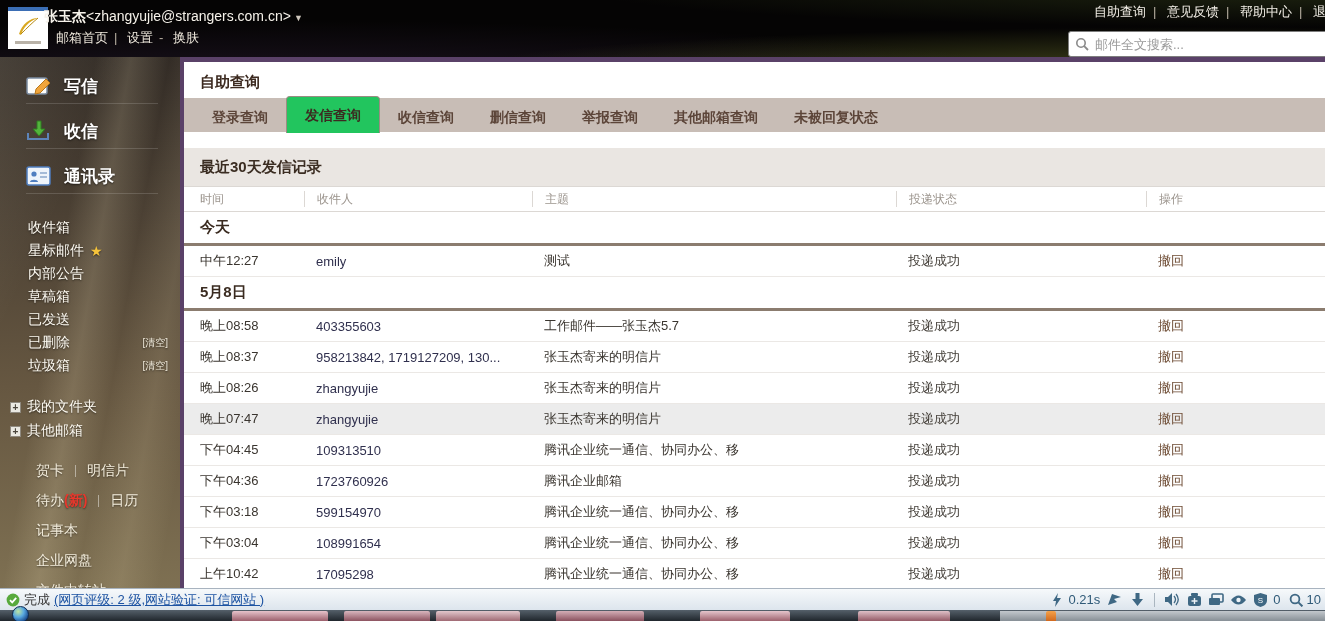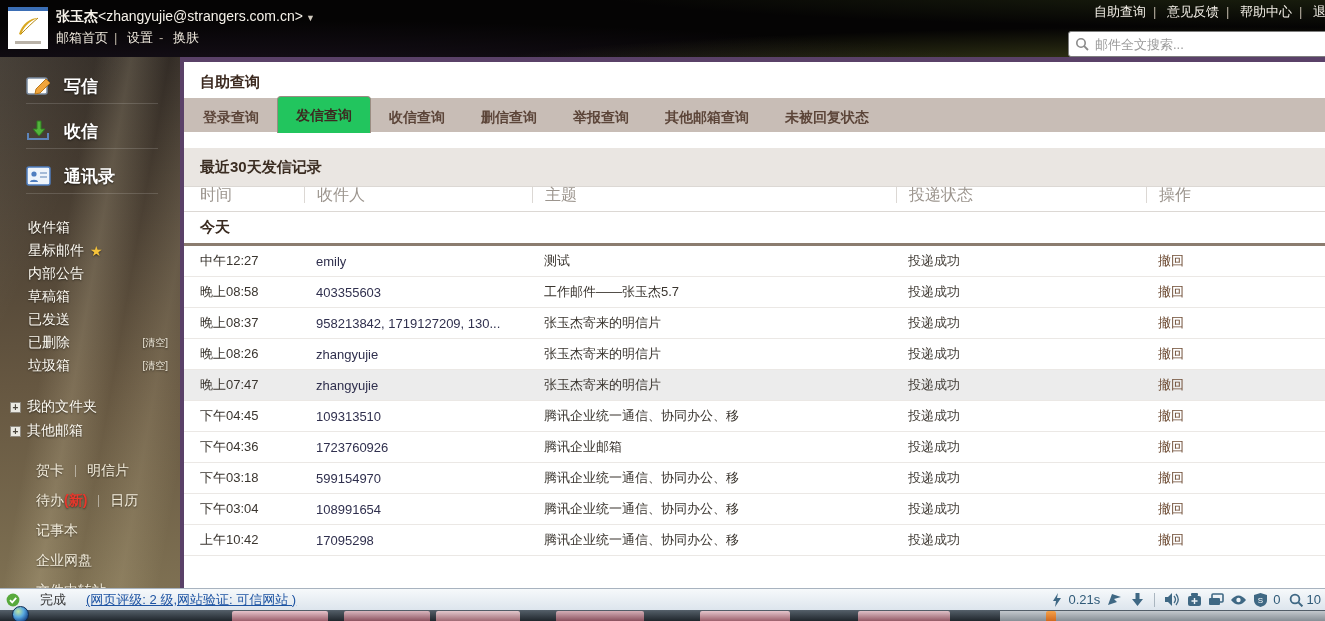--- a/index.html
+++ b/index.html
@@ -16,21 +16,21 @@
       radial-gradient(ellipse at 100% -20%, rgba(80,100,40,0.35), transparent 40%),
       radial-gradient(ellipse at 20% 160%, rgba(90,60,110,0.30), transparent 55%),
       #050404;
   }
   .logo{
     position:absolute;left:8px;top:7px;width:40px;height:42px;background:#fff;
     border-top:4px solid #3b6eb5;box-sizing:border-box;
     display:flex;flex-direction:column;align-items:center;justify-content:center;
   }
   .logo .sub{width:26px;height:3px;background:#b9b2a8;margin-top:3px;}
-  .user-line{position:absolute;left:56px;top:8px;font-size:14px;color:#f6f2ea;white-space:nowrap;}
+  .user-line{position:absolute;left:44px;top:8px;font-size:14px;color:#f6f2ea;white-space:nowrap;}
   .user-line b{font-weight:bold;}
   .dd{font-size:9px;color:#cfc8bd;margin-left:3px;cursor:pointer;}
   .nav-line{position:absolute;left:56px;top:29px;font-size:13px;color:#efe9dd;}
   .nav-line a{color:#efe9dd;text-decoration:none;cursor:pointer;}
   .nav-line .sp{color:#b9b0a2;margin:0 6px;}
   .quick{position:absolute;top:3px;right:-14px;font-size:13px;color:#f2eee6;white-space:nowrap;}
   .quick .ql{color:#f2eee6;text-decoration:none;cursor:pointer;}
   .quick .sp{color:#b9b0a2;margin:0 7px;}
   .searchbox{
     position:absolute;left:1068px;top:31px;width:272px;height:26px;background:#fff;
@@ -74,31 +74,31 @@
   .srow .badge{color:#e8372c;font-weight:bold;}
   .srow .bwrap{display:flex;align-items:center;}
   .srow .vsep{display:inline-block;width:1px;height:12px;background:rgba(255,255,255,0.45);margin:0 11px;}
   .srow.gap{margin-top:6px;}
   
   .main{
     position:absolute;left:180px;top:57px;width:1145px;height:531px;box-sizing:border-box;
     background:#fff;border-left:4px solid #5a4168;border-top:5px solid #5a4168;
   }
   .page-title{height:36px;line-height:40px;padding-left:16px;font-size:15px;font-weight:bold;color:#3c2a20;}
-  .tabbar{height:34px;background:#c8bdb6;padding-left:1px;display:flex;align-items:flex-end;position:relative;}
+  .tabbar{height:34px;background:#c8bdb6;padding-left:10px;display:flex;align-items:flex-end;position:relative;}
   .tab{height:30px;line-height:30px;padding:0 18px;font-size:14px;font-weight:bold;color:#5c4539;cursor:pointer;}
   .tab.active{
     background:#22c55e;border:1px solid #9a8c82;border-bottom:none;border-radius:4px 4px 0 0;
     height:36px;line-height:36px;color:#3c2b21;position:relative;top:1px;
   }
   .gap16{height:16px;}
   .section-bar{height:38px;line-height:38px;background:#eae6e2;padding-left:16px;
                font-size:15px;font-weight:bold;color:#3b2d22;}
-  .thead{display:flex;height:24px;border-top:1px solid #dcd8d4;border-bottom:1px solid #dcd8d4;
-         font-size:16px;color:#9c958e;}
+  .thead{display:flex;height:24px;align-items:center;border-top:1px solid #dcd8d4;border-bottom:1px solid #dcd8d4;
+         font-size:12px;color:#9c958e;}
   .thead > div{border-left:1px solid #dcd8d4;height:16px;line-height:16px;box-sizing:border-box;}
   .thead > div:first-child{border-left:none;}
   .c1{width:120px;padding-left:16px;box-sizing:border-box;}
   .c2{width:228px;padding-left:12px;box-sizing:border-box;}
   .c3{width:364px;padding-left:12px;box-sizing:border-box;}
   .c4{width:250px;padding-left:12px;box-sizing:border-box;}
   .c5{flex:1;padding-left:12px;box-sizing:border-box;}
   .group-row{height:34px;display:flex;align-items:center;padding-left:16px;font-size:15px;font-weight:bold;
              color:#3a2b20;border-bottom:3px solid #8b7c6f;box-sizing:border-box;}
   .drow{display:flex;align-items:center;height:31px;border-bottom:1px solid #ebe8e5;font-size:13px;box-sizing:border-box;}
@@ -108,21 +108,21 @@
   .drow .c3{color:#3a352f;white-space:nowrap;overflow:hidden;}
   .drow .c4{color:#45403a;}
   .recall{color:#6d4b33;text-decoration:none;cursor:pointer;}
   
   .statusbar{
     position:absolute;left:0;top:588px;width:1325px;height:22px;box-sizing:border-box;
     background:linear-gradient(#f6f9fb,#dde5ed);border-top:1px solid #a8b3bf;
     display:flex;align-items:center;font-size:13px;color:#333;
   }
   .statusbar .left{display:flex;align-items:center;padding-left:6px;white-space:nowrap;}
-  .statusbar .left .done{margin:0 20px;}
+  .statusbar .left .done{margin:0 4px;}
   .statusbar .left a{color:#1d53a2;text-decoration:underline;cursor:pointer;}
   .statusbar .right{margin-left:auto;display:flex;align-items:center;padding-right:0;color:#3f6884;white-space:nowrap;}
   .sico{display:inline-flex;align-items:center;justify-content:center;width:22px;height:16px;cursor:pointer;}
   .sval{font-size:13px;color:#2f5a78;margin-right:4px;}
   .sdiv{width:1px;height:14px;background:#aab6c0;margin:0 6px;}
   
   .taskbar{
     position:absolute;left:0;top:610px;width:1325px;height:11px;
     background:linear-gradient(#55606a,#20262c);
   }
@@ -344,20 +344,21 @@
           <div class="c1">中午12:27</div>
           <div class="c2">emily</div>
           <div class="c3">测试</div>
           <div class="c4">投递成功</div>
           <div class="c5"><a class="recall">撤回</a></div>
         </div>
       </div>
   </div>
 
   <div>
+    <div class="group-row">5月8日</div>
     <div>
 
         <div class="drow">
           <div class="c1">晚上08:58</div>
           <div class="c2">403355603</div>
           <div class="c3">工作邮件——张玉杰5.7</div>
           <div class="c4">投递成功</div>
           <div class="c5"><a class="recall">撤回</a></div>
         </div>
 

